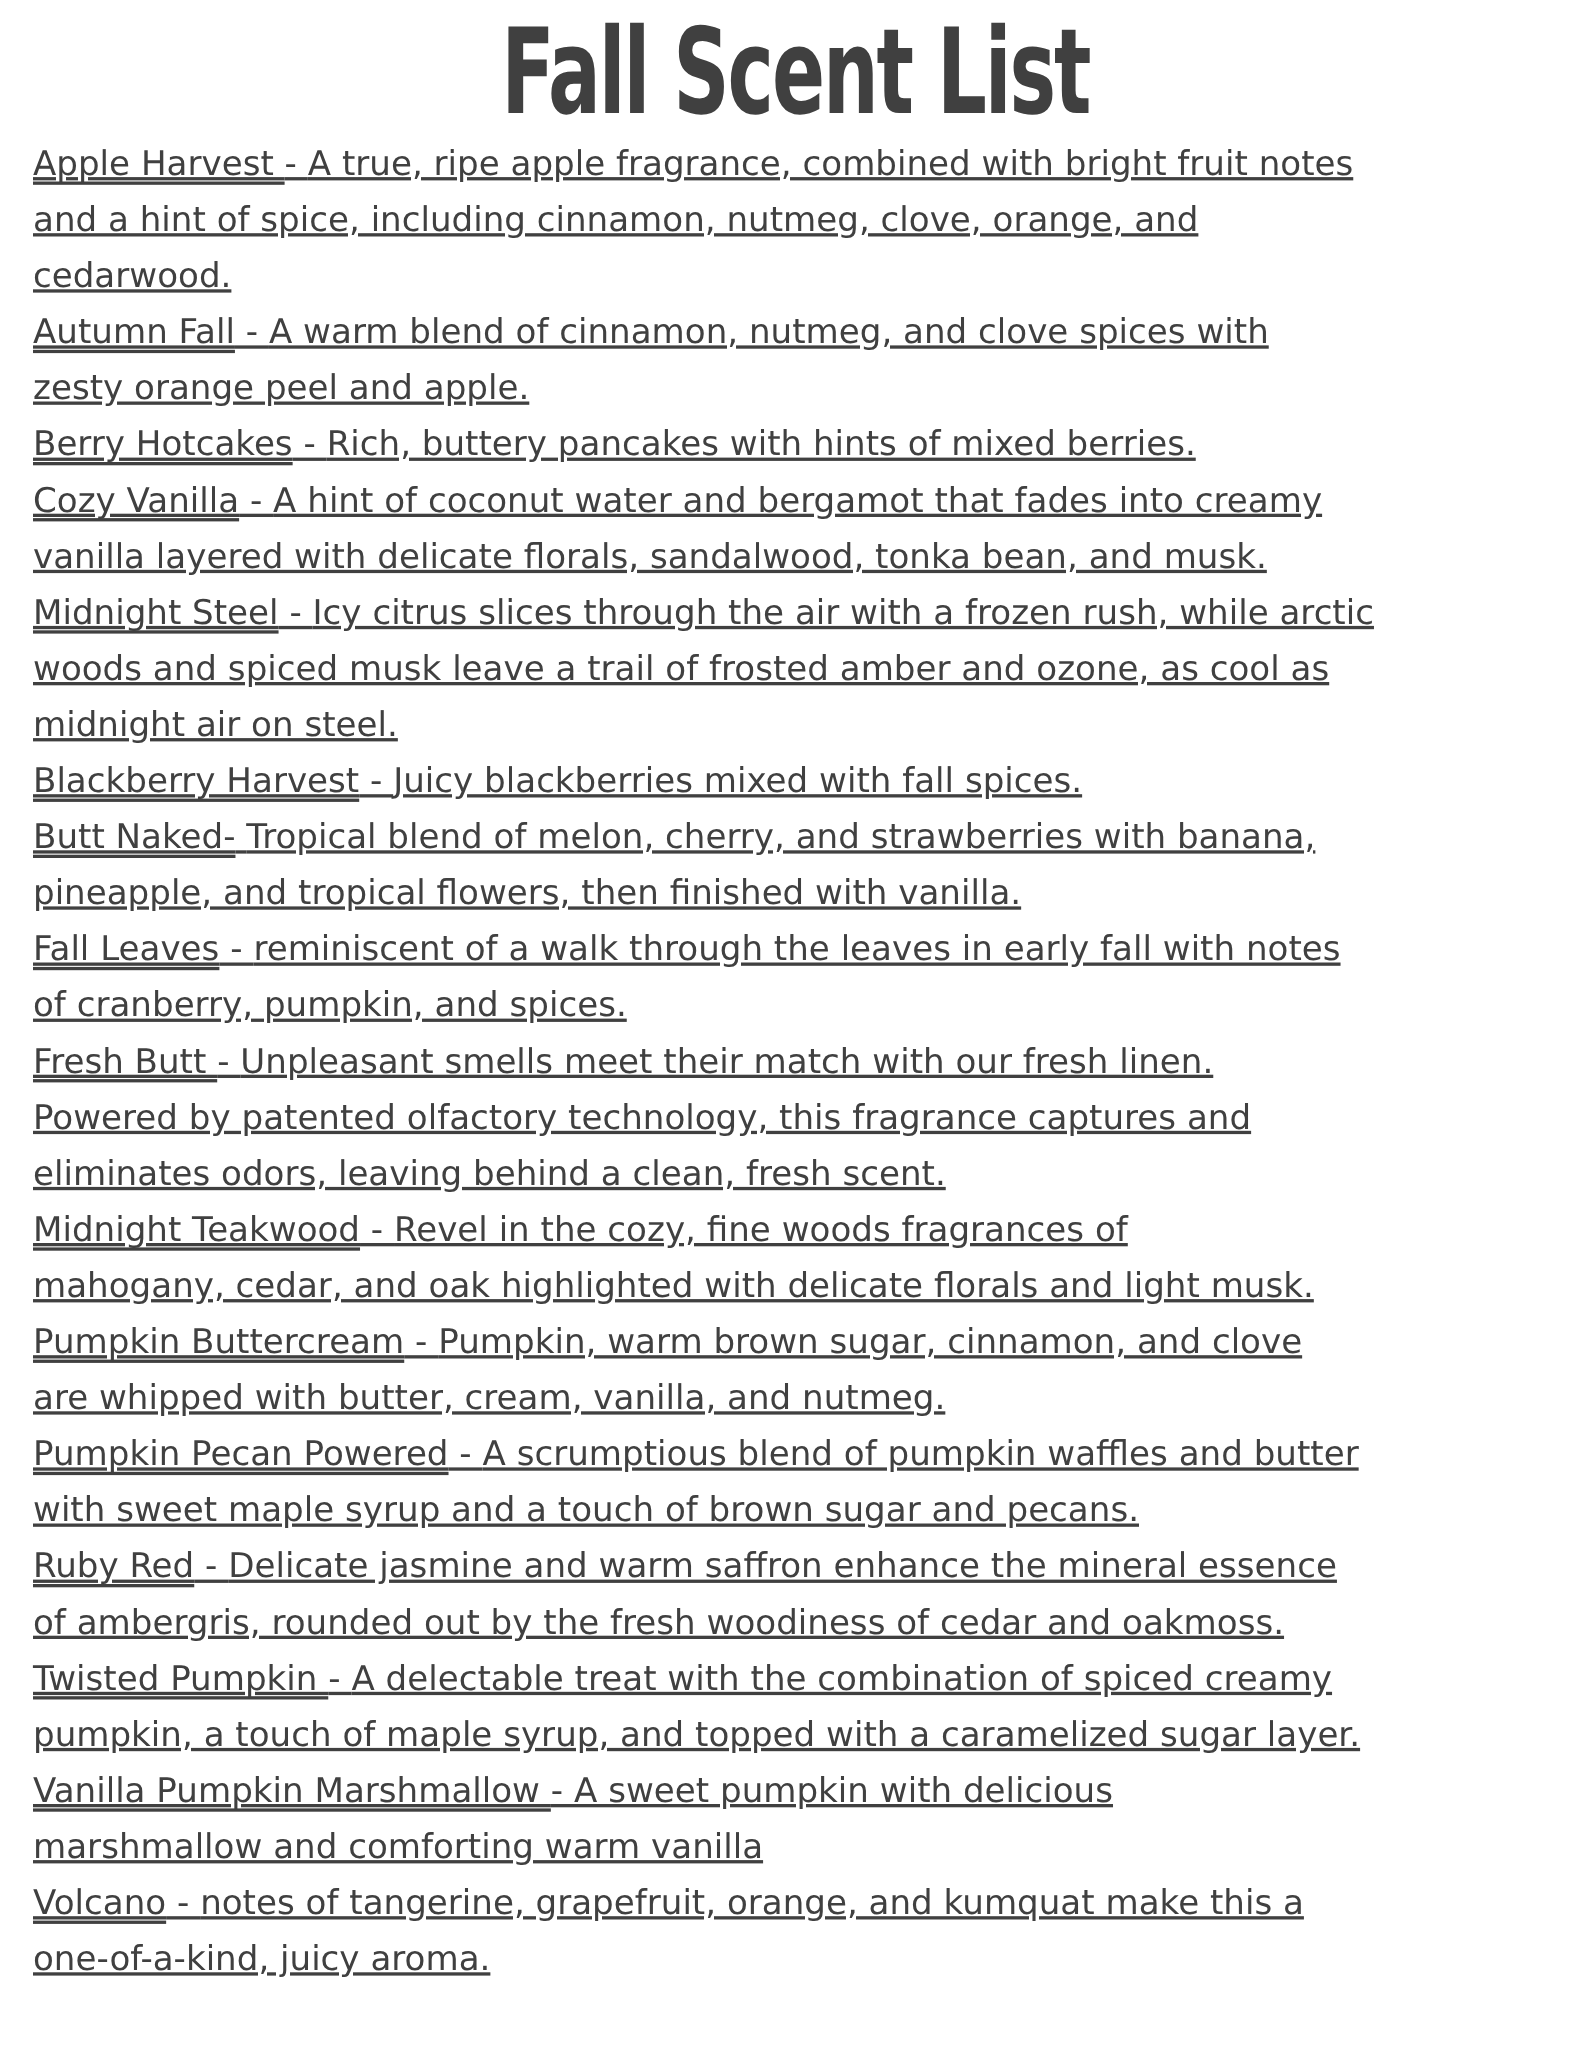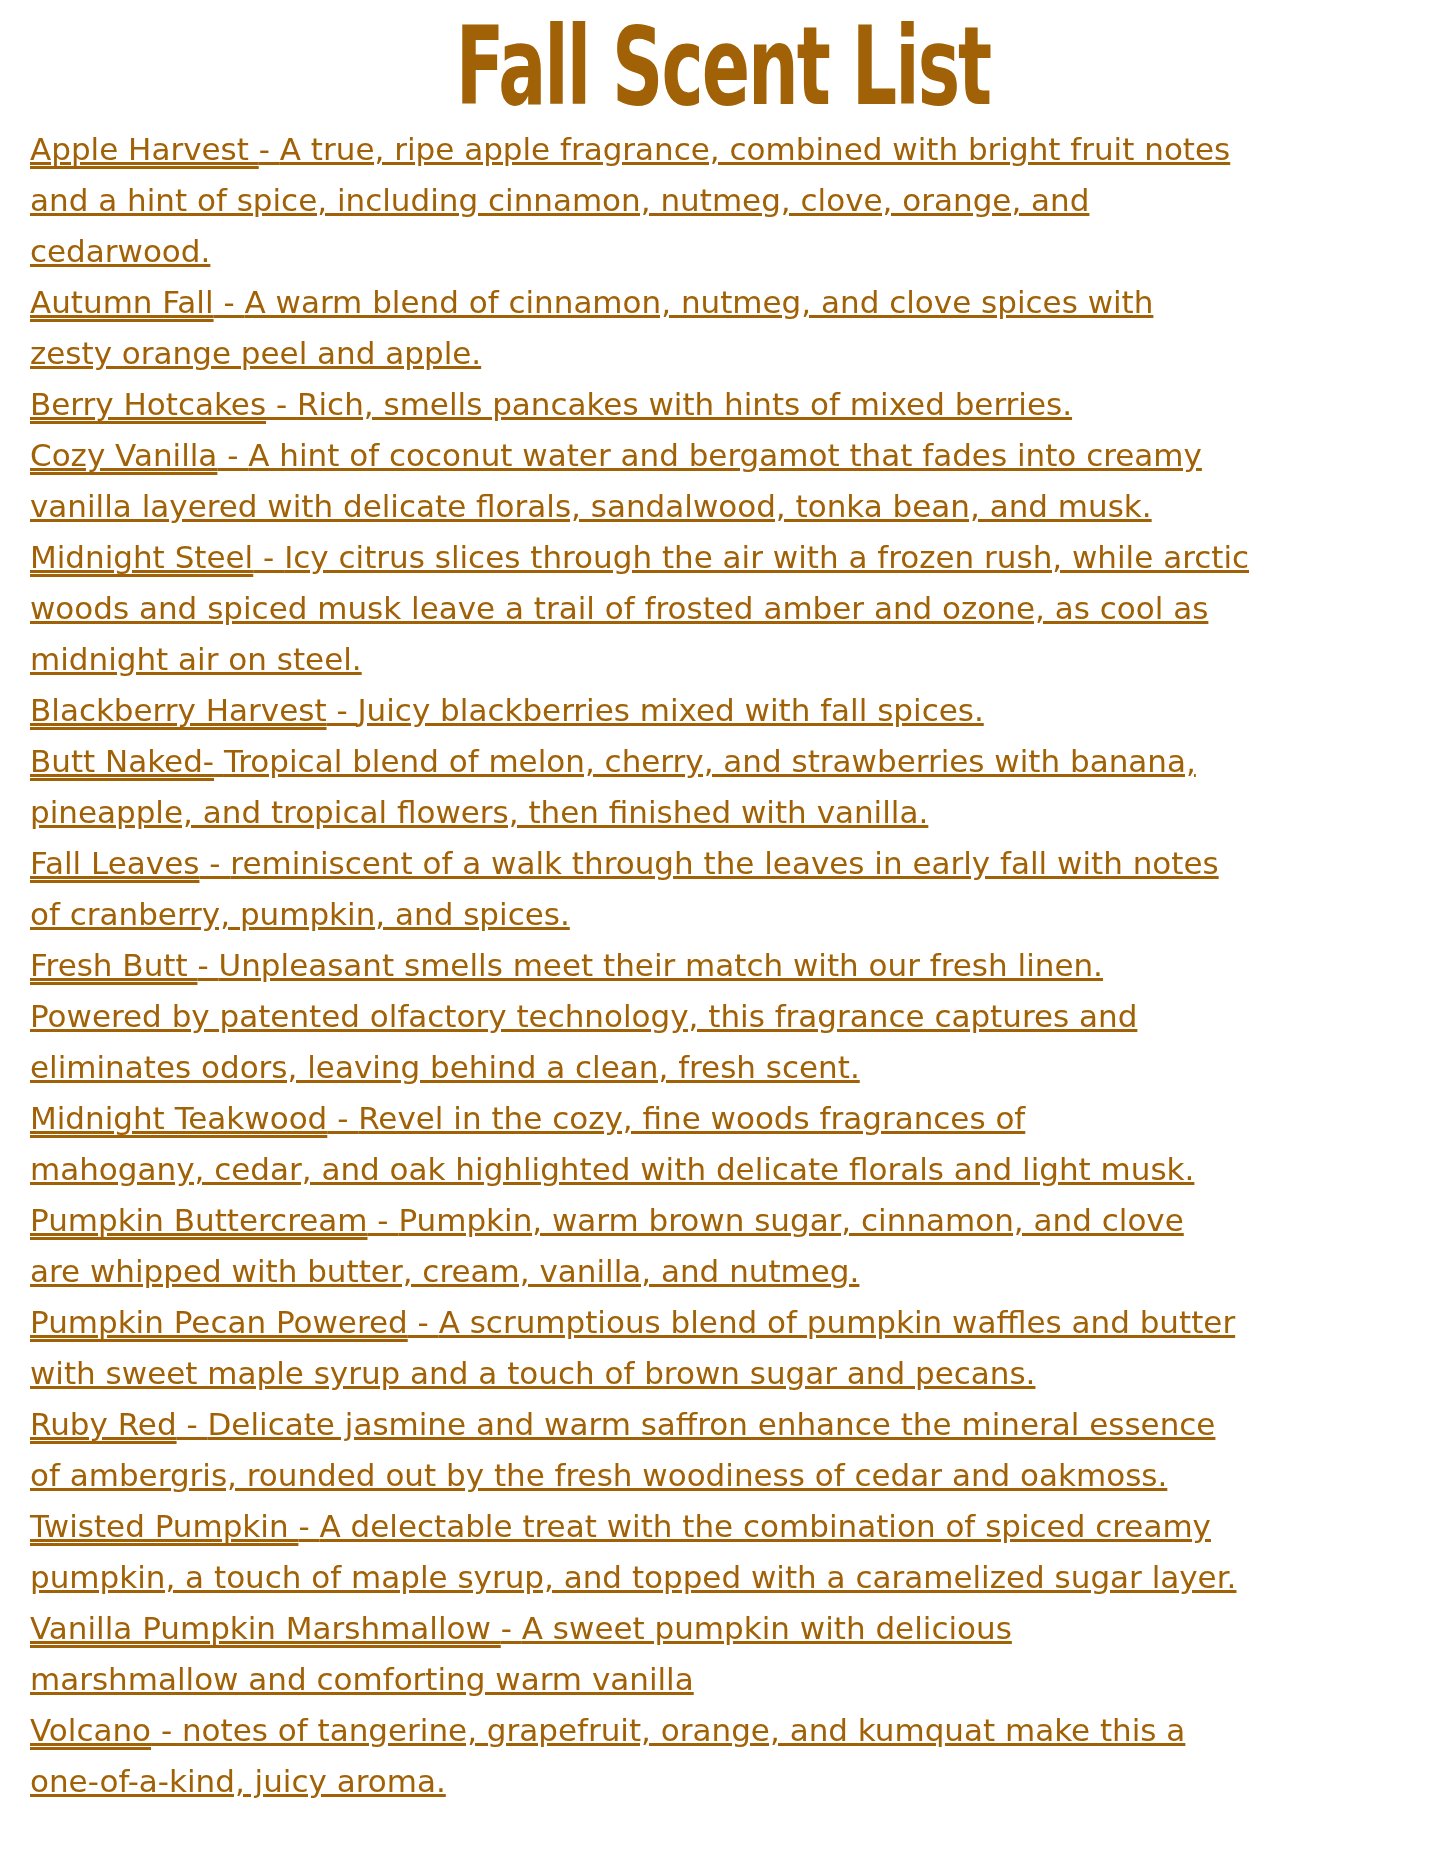--- a/index.html
+++ b/index.html
@@ -1,21 +1,21 @@
 <!DOCTYPE html>
 <html><head>
 <meta charset="utf-8">
 <style>
   html, body { margin: 0; padding: 0; background: #ffffff; }
   .page {
     position: relative;
     width: 1445px;
     height: 1871px;
     background: #ffffff;
-    color: #a16207;
+    color: #404040;
     font-family: "DejaVu Sans", sans-serif;
     overflow: hidden;
   }
   h1.title-row {
     margin: 0;
     padding-top: 12px;
     height: 112px;
     text-align: center;
   }
   .title-inner {
@@ -49,21 +49,21 @@
 
 <div class="page">
   <h1 class="title-row"><span class="title-inner">Fall Scent List</span></h1>
 
   <div class="list">
     <p class="scent"><span class="nm">Apple Harvest </span><span class="sep">- </span><span class="desc">A true, ripe apple fragrance, combined with bright fruit notes
 and a hint of spice, including cinnamon, nutmeg, clove, orange, and
 cedarwood.</span></p>
     <p class="scent"><span class="nm">Autumn Fall</span><span class="sep"> - </span><span class="desc">A warm blend of cinnamon, nutmeg, and clove spices with
 zesty orange peel and apple.</span></p>
-    <p class="scent"><span class="nm">Berry Hotcakes</span><span class="sep"> - </span><span class="desc">Rich, smells pancakes with hints of mixed berries.</span></p>
+    <p class="scent"><span class="nm">Berry Hotcakes</span><span class="sep"> - </span><span class="desc">Rich, buttery pancakes with hints of mixed berries.</span></p>
     <p class="scent"><span class="nm">Cozy Vanilla</span><span class="sep"> - </span><span class="desc">A hint of coconut water and bergamot that fades into creamy
 vanilla layered with delicate florals, sandalwood, tonka bean, and musk.</span></p>
     <p class="scent"><span class="nm">Midnight Steel</span><span class="sep"> - </span><span class="desc">Icy citrus slices through the air with a frozen rush, while arctic
 woods and spiced musk leave a trail of frosted amber and ozone, as cool as
 midnight air on steel.</span></p>
     <p class="scent"><span class="nm">Blackberry Harvest</span><span class="sep"> - </span><span class="desc">Juicy blackberries mixed with fall spices.</span></p>
     <p class="scent"><span class="nm">Butt Naked-</span><span class="sep"> </span><span class="desc">Tropical blend of melon, cherry, and strawberries with banana,
 pineapple, and tropical flowers, then finished with vanilla.</span></p>
     <p class="scent"><span class="nm">Fall Leaves</span><span class="sep"> - </span><span class="desc">reminiscent of a walk through the leaves in early fall with notes
 of cranberry, pumpkin, and spices.</span></p>

